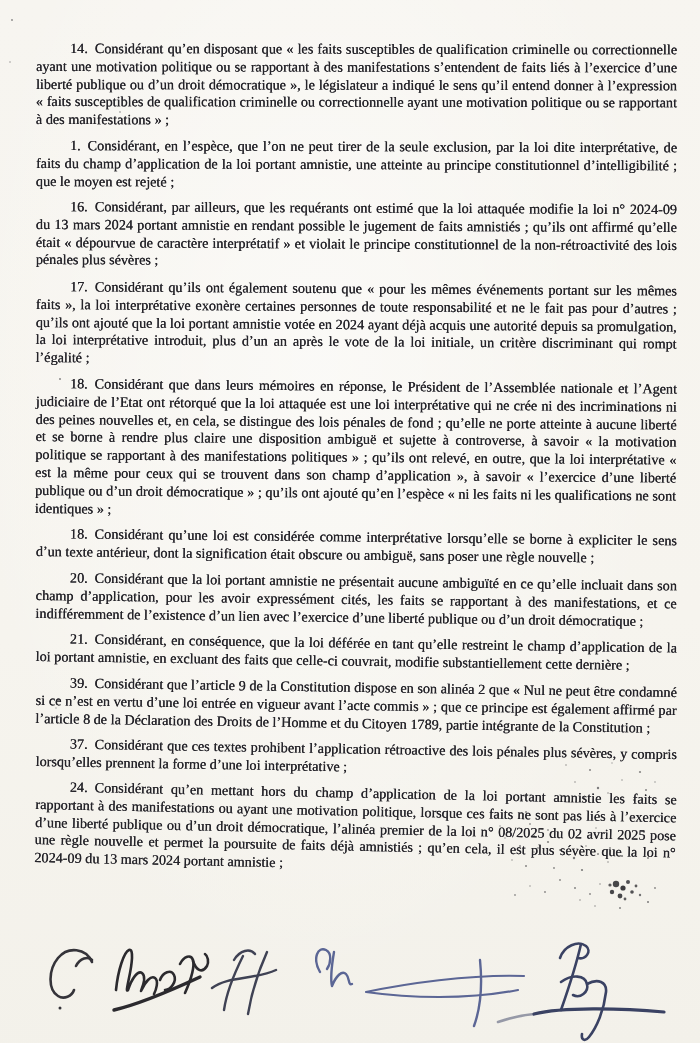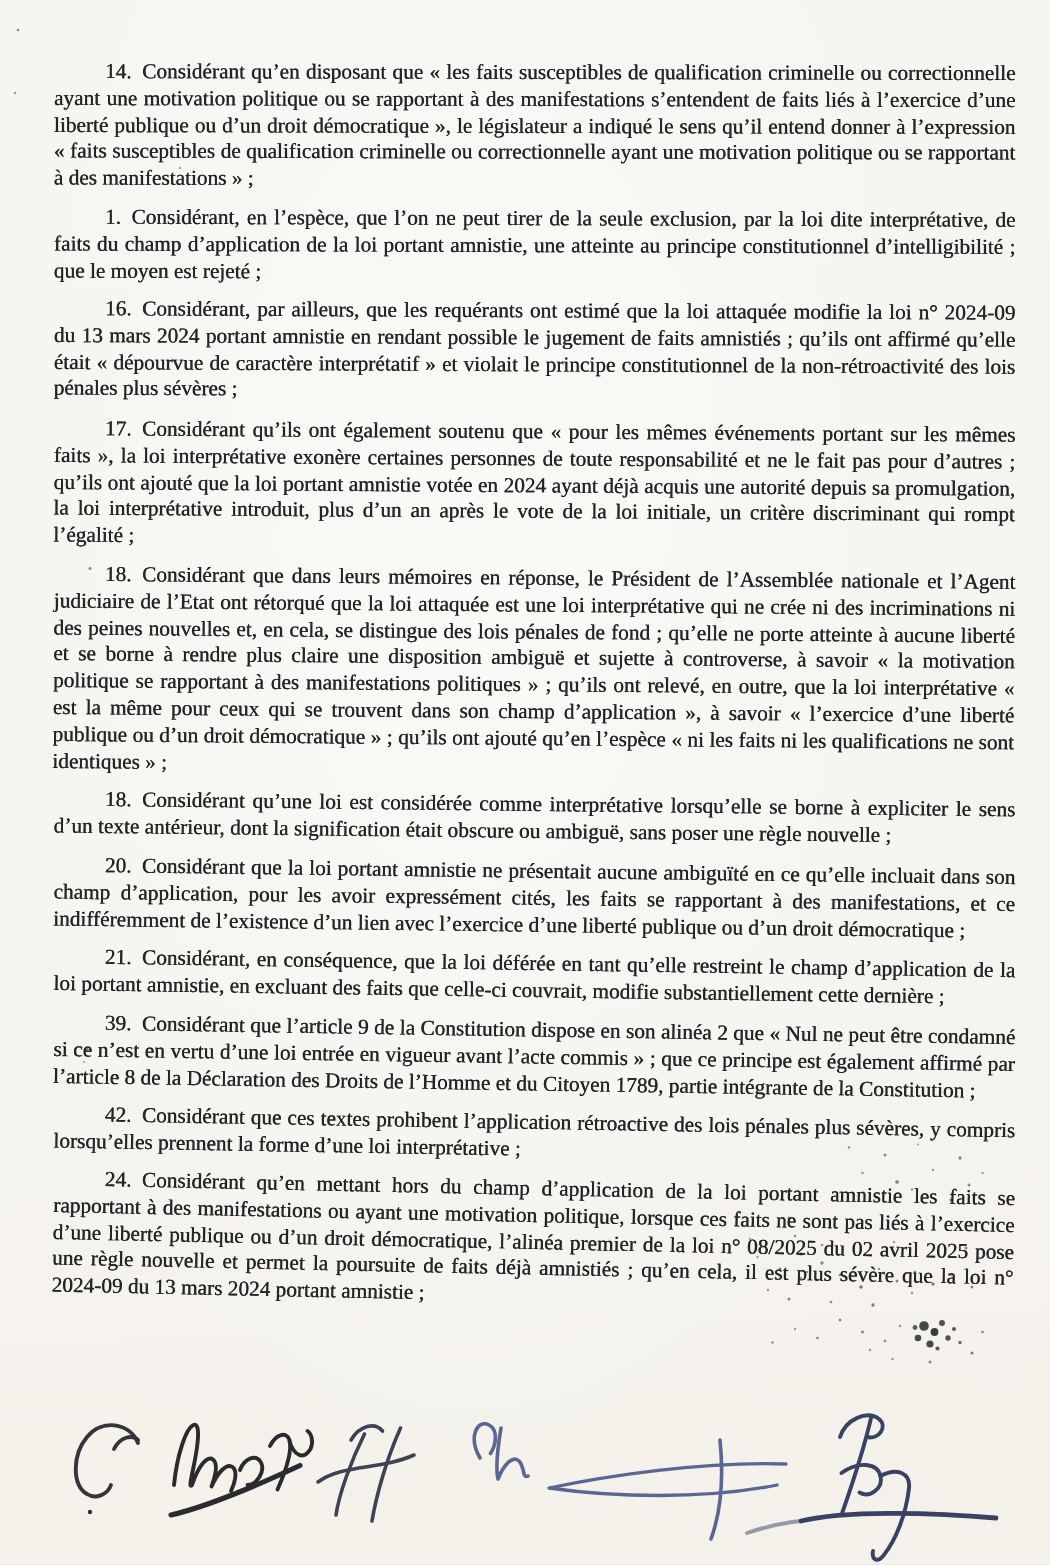--- a/index.html
+++ b/index.html
@@ -47,21 +47,21 @@
   <div class="content">
     <p class="para"><span class="num">14.</span><span>Considérant qu’en disposant que « les faits susceptibles de qualification criminelle ou correctionnelle ayant une motivation politique ou se rapportant à des manifestations s’entendent de faits liés à l’exercice d’une liberté publique ou d’un droit démocratique », le législateur a indiqué le sens qu’il entend donner à l’expression « faits susceptibles de qualification criminelle ou correctionnelle ayant une motivation politique ou se rapportant à des manifestations » ;</span></p>
     <p class="para"><span class="num">1.</span><span>Considérant, en l’espèce, que l’on ne peut tirer de la seule exclusion, par la loi dite interprétative, de faits du champ d’application de la loi portant amnistie, une atteinte au principe constitutionnel d’intelligibilité ; que le moyen est rejeté ;</span></p>
     <p class="para"><span class="num">16.</span><span>Considérant, par ailleurs, que les requérants ont estimé que la loi attaquée modifie la loi n° 2024-09 du 13 mars 2024 portant amnistie en rendant possible le jugement de faits amnistiés ; qu’ils ont affirmé qu’elle était « dépourvue de caractère interprétatif » et violait le principe constitutionnel de la non-rétroactivité des lois pénales plus sévères ;</span></p>
     <p class="para"><span class="num">17.</span><span>Considérant qu’ils ont également soutenu que « pour les mêmes événements portant sur les mêmes faits », la loi interprétative exonère certaines personnes de toute responsabilité et ne le fait pas pour d’autres ; qu’ils ont ajouté que la loi portant amnistie votée en 2024 ayant déjà acquis une autorité depuis sa promulgation, la loi interprétative introduit, plus d’un an après le vote de la loi initiale, un critère discriminant qui rompt l’égalité ;</span></p>
     <p class="para"><span class="num">18.</span><span>Considérant que dans leurs mémoires en réponse, le Président de l’Assemblée nationale et l’Agent judiciaire de l’Etat ont rétorqué que la loi attaquée est une loi interprétative qui ne crée ni des incriminations ni des peines nouvelles et, en cela, se distingue des lois pénales de fond ; qu’elle ne porte atteinte à aucune liberté et se borne à rendre plus claire une disposition ambiguë et sujette à controverse, à savoir « la motivation politique se rapportant à des manifestations politiques » ;  qu’ils ont relevé, en outre, que la loi interprétative « est la même pour ceux qui se trouvent dans son champ d’application », à savoir « l’exercice d’une liberté publique ou d’un droit démocratique » ; qu’ils ont ajouté qu’en l’espèce « ni les faits ni les qualifications ne sont identiques » ;</span></p>
     <p class="para"><span class="num">18.</span><span>Considérant qu’une loi est considérée comme interprétative lorsqu’elle se borne à expliciter le sens d’un texte antérieur, dont la signification était obscure ou ambiguë, sans poser une règle nouvelle ;</span></p>
     <p class="para"><span class="num">20.</span><span>Considérant que la loi portant amnistie ne présentait aucune ambiguïté en ce qu’elle incluait dans son champ d’application, pour les avoir expressément cités, les faits se rapportant à des manifestations, et ce indifféremment de l’existence d’un lien avec l’exercice d’une liberté publique ou d’un droit démocratique ;</span></p>
     <p class="para"><span class="num">21.</span><span>Considérant, en conséquence, que la loi déférée en tant qu’elle restreint le champ d’application de la loi portant amnistie, en excluant des faits que celle-ci couvrait, modifie substantiellement cette dernière ;</span></p>
     <p class="para"><span class="num">39.</span><span>Considérant que l’article 9 de la Constitution dispose en son alinéa 2 que « Nul ne peut être condamné si ce n’est en vertu d’une loi entrée en vigueur avant l’acte commis » ; que ce principe est également affirmé par l’article 8 de la Déclaration des Droits de l’Homme et du Citoyen 1789, partie intégrante de la Constitution ;</span></p>
-    <p class="para"><span class="num">42.</span><span>Considérant que ces textes prohibent l’application rétroactive des lois pénales plus sévères, y compris lorsqu’elles prennent la forme d’une loi interprétative ;</span></p>
+    <p class="para"><span class="num">37.</span><span>Considérant que ces textes prohibent l’application rétroactive des lois pénales plus sévères, y compris lorsqu’elles prennent la forme d’une loi interprétative ;</span></p>
     <p class="para"><span class="num">24.</span><span>Considérant qu’en mettant hors du champ d’application de la loi portant amnistie les faits se rapportant à des manifestations ou ayant une motivation politique, lorsque ces faits ne sont pas liés à l’exercice d’une liberté publique ou d’un droit démocratique, l’alinéa premier de la loi n° 08/2025 du 02 avril 2025 pose une règle nouvelle et permet la poursuite de faits déjà amnistiés ; qu’en cela, il est plus sévère que la loi n° 2024-09 du 13 mars 2024 portant amnistie ;</span></p>
   </div>
 
   <svg class="stains" width="700" height="1043" viewBox="0 0 700 1043">
     <g fill="#1b1b20">
 
       <circle cx="12" cy="20" r="0.9" opacity=".5"></circle>
         <circle cx="10" cy="62" r="0.8" opacity=".4"></circle>
       <circle cx="120" cy="112" r="0.9" opacity=".35"></circle>
         <circle cx="60" cy="379" r="1" opacity=".5"></circle>

